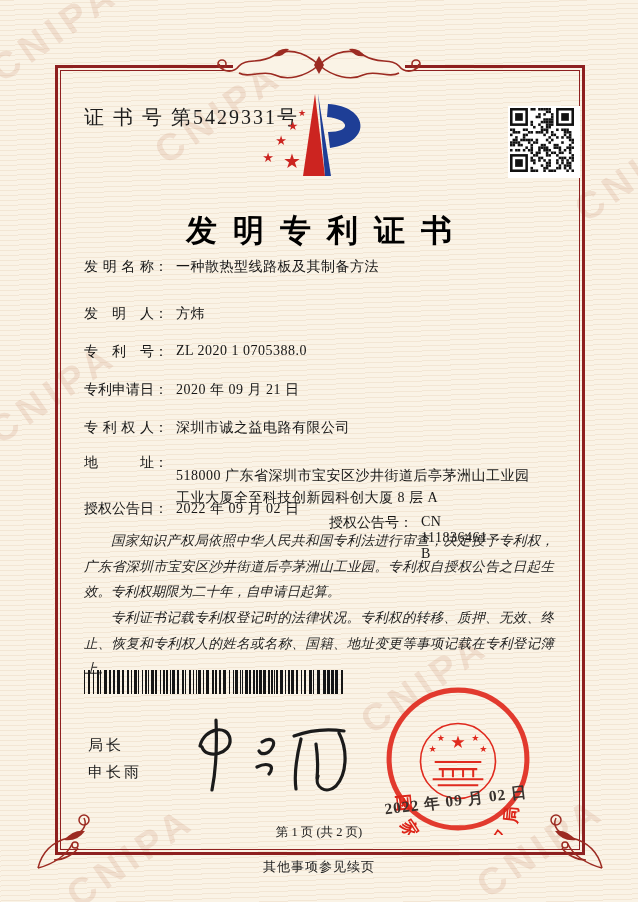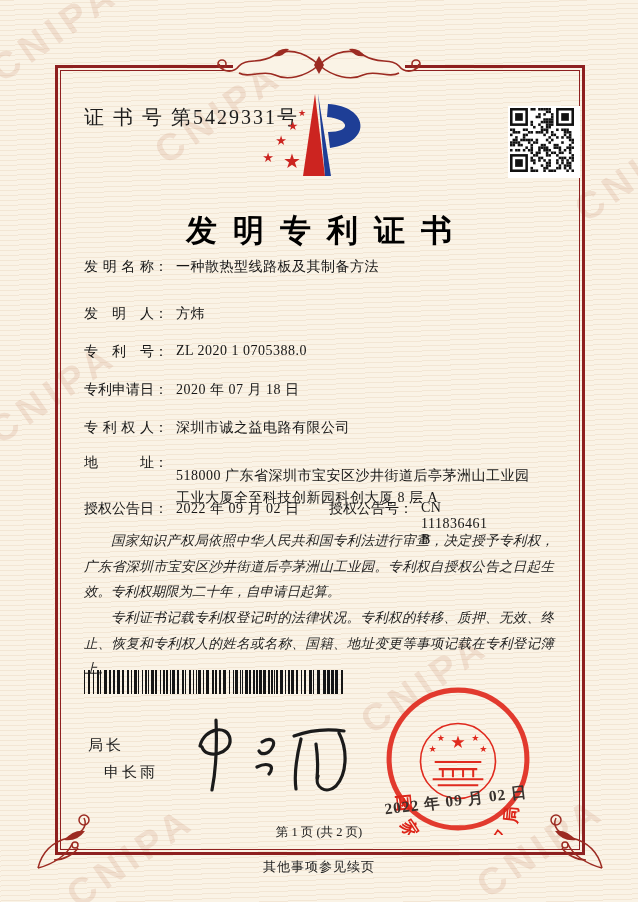--- a/index.html
+++ b/index.html
@@ -23,30 +23,30 @@
   .title{position:absolute;left:0;right:0;top:190px;text-align:center;font-size:31px;font-weight:bold;
          letter-spacing:16px;text-indent:16px;color:#000;margin-top:20px;}
   
   .fields{position:absolute;left:84px;top:258px;width:466px;font-size:14px;color:#161616;}
   .row{position:absolute;left:0;display:flex;align-items:flex-start;}
   .lbl{display:inline-block;width:70px;text-align:justify;text-align-last:justify;white-space:nowrap;flex:0 0 70px;}
   .colon{display:inline-block;}
   .val{margin-left:8px;letter-spacing:0.5px;}
   .val.pre{white-space:pre-line;width:372px;line-height:22px;margin-top:11px;}
   .r0{top:0}.r1{top:47px}.r2{top:85px}.r3{top:123px}.r4{top:161px}.r5{top:196px}.r6{top:242px}
-  .pair2{position:absolute;left:245px;top:0;display:flex;}
+  .pair2{position:absolute;left:245px;top:14px;display:flex;}
   
   .paras{position:absolute;left:84px;top:528px;width:470px;font-size:13.5px;line-height:1.9;
          text-align:justify;color:#1f1f1f;font-style:italic;}
   .paras p{margin:0;text-indent:2em;}
   
   .barcode{position:absolute;left:84px;top:670px;}
   
   .sig-titles{position:absolute;left:88px;top:736px;font-size:15px;letter-spacing:3px;color:#1b1b1b;}
-  .sig-name{position:absolute;left:88px;top:763px;font-size:15px;letter-spacing:3px;color:#1b1b1b;margin-left:16px;}
+  .sig-name{position:absolute;left:88px;top:763px;font-size:15px;letter-spacing:3px;color:#1b1b1b;}
   .sig-svg{position:absolute;left:182px;top:714px;}
   
   .seal{position:absolute;left:382px;top:683px;}
   .seal-date{position:absolute;left:384px;top:789px;width:170px;font-size:15.5px;font-weight:bold;
              color:#38322e;letter-spacing:1px;transform:rotate(-7deg);}
   
   .pagenum{position:absolute;left:0;right:0;top:824px;text-align:center;font-size:12.5px;color:#222;}
   .note{position:absolute;left:0;right:0;top:858px;text-align:center;font-size:13px;color:#222;letter-spacing:1px;}
   
   .orn-top{position:absolute;left:213px;top:42px;}
@@ -339,21 +339,21 @@
       <span class="val">方炜</span>
     </div>
     <div class="row r2">
       <span class="lbl">专利号</span>
         <span class="colon">：</span>
       <span class="val">ZL 2020 1 0705388.0</span>
     </div>
     <div class="row r3">
       <span class="lbl">专利申请日</span>
         <span class="colon">：</span>
-      <span class="val">2020 年 07 月 18 日</span>
+      <span class="val">2020 年 09 月 21 日</span>
     </div>
     <div class="row r4">
       <span class="lbl">专利权人</span>
         <span class="colon">：</span>
       <span class="val">深圳市诚之益电路有限公司</span>
     </div>
     <div class="row r5">
       <span class="lbl">地址</span>
         <span class="colon">：</span>
       <span class="val pre">518000 广东省深圳市宝安区沙井街道后亭茅洲山工业园

